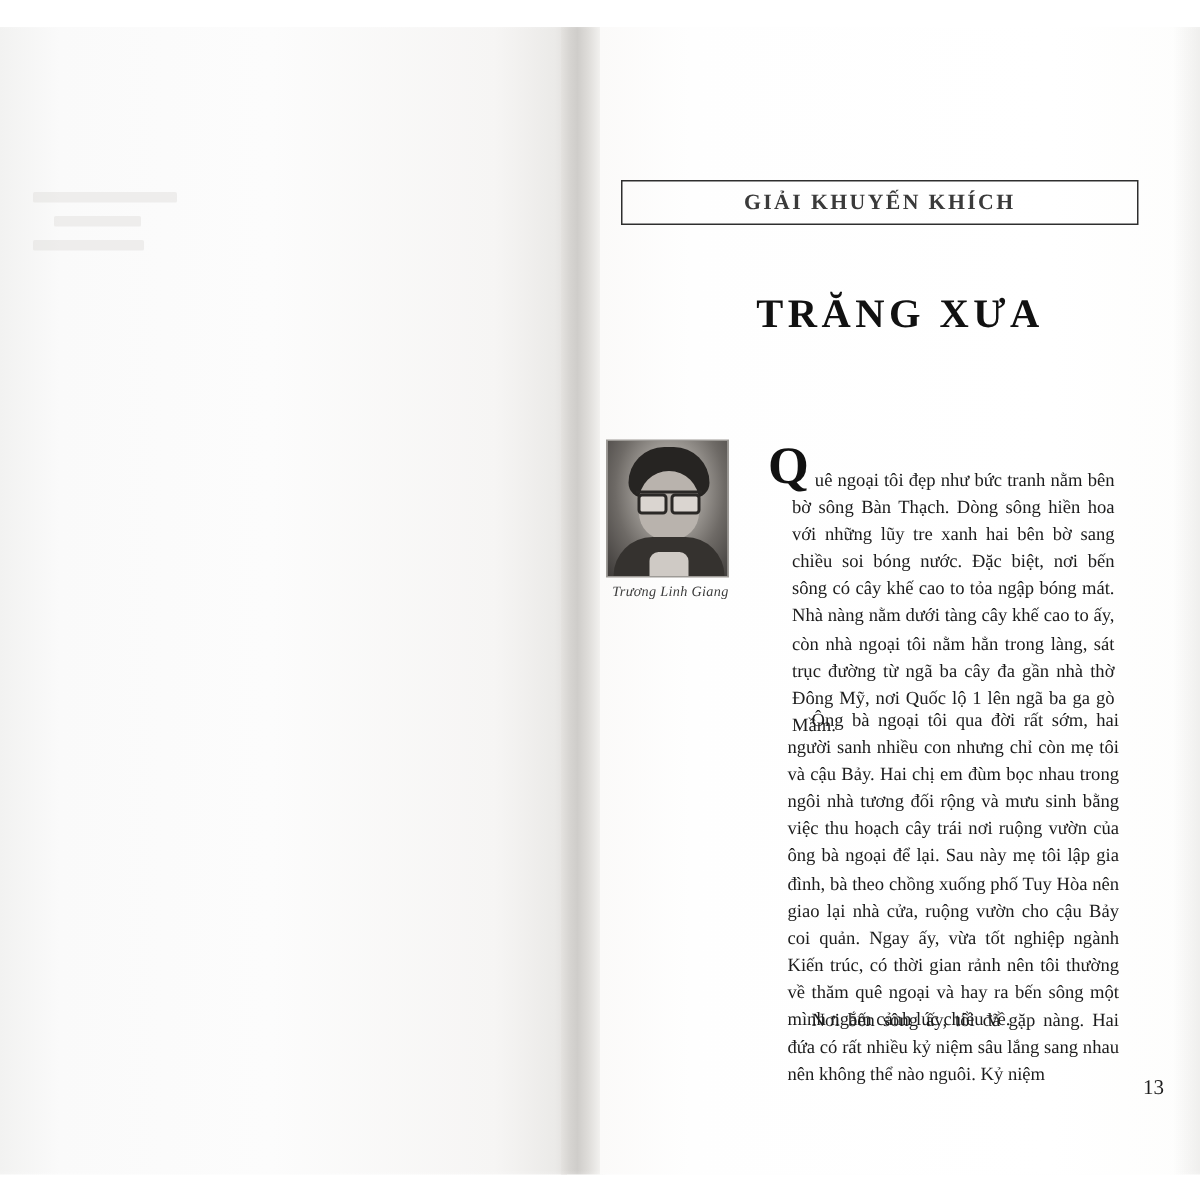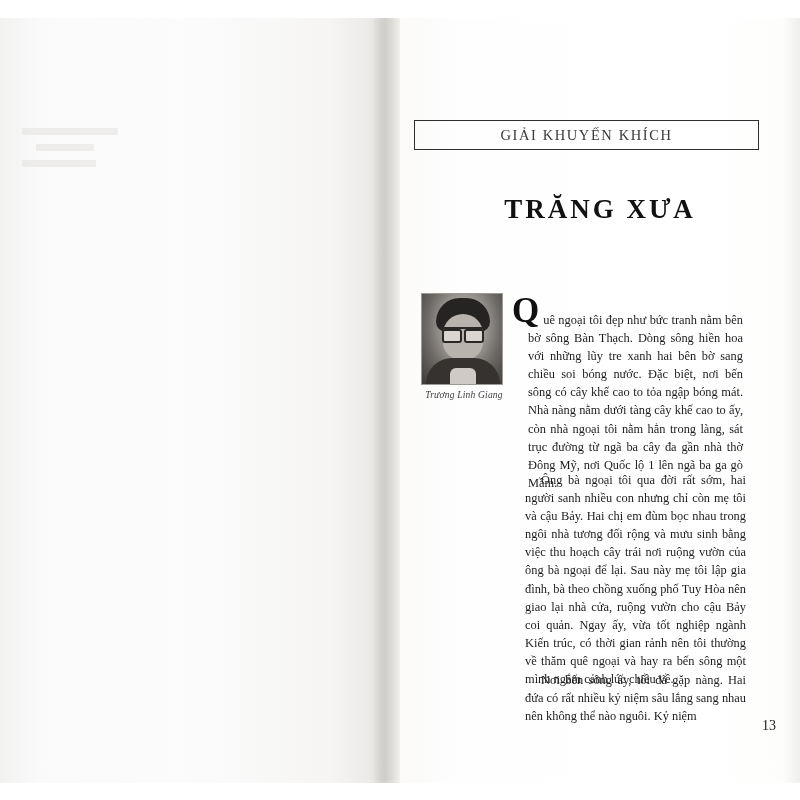--- a/index.html
+++ b/index.html
@@ -112,40 +112,41 @@
     display: flex;
     align-items: center;
     justify-content: center;
   }
   .running-head-text {
     font-family: "Liberation Serif", serif;
     font-size: 14.5px;
     letter-spacing: 1.6px;
     color: #3a3a3a;
     white-space: nowrap;
+    font-weight: bold;
   }
 
   
   .story-title {
     position: absolute;
     left: 0;
     top: 176px;
     width: 400px;
     text-align: center;
     font-family: "Liberation Serif", serif;
     font-weight: bold;
     font-size: 27px;
     letter-spacing: 3px;
     color: #111111;
   }
 
   
   .portrait-wrap {
     position: absolute;
-    left: 21px;
+    left: 4px;
     top: 275px;
     width: 86px;
   }
   .portrait {
     width: 80px;
     height: 90px;
     background:
       radial-gradient(ellipse at 52% 36%, #c8c4c0 0%, #9a9691 38%, #6e6a66 62%, #3d3a38 100%),
       linear-gradient(#8d8985, #5a5754);
     position: relative;

